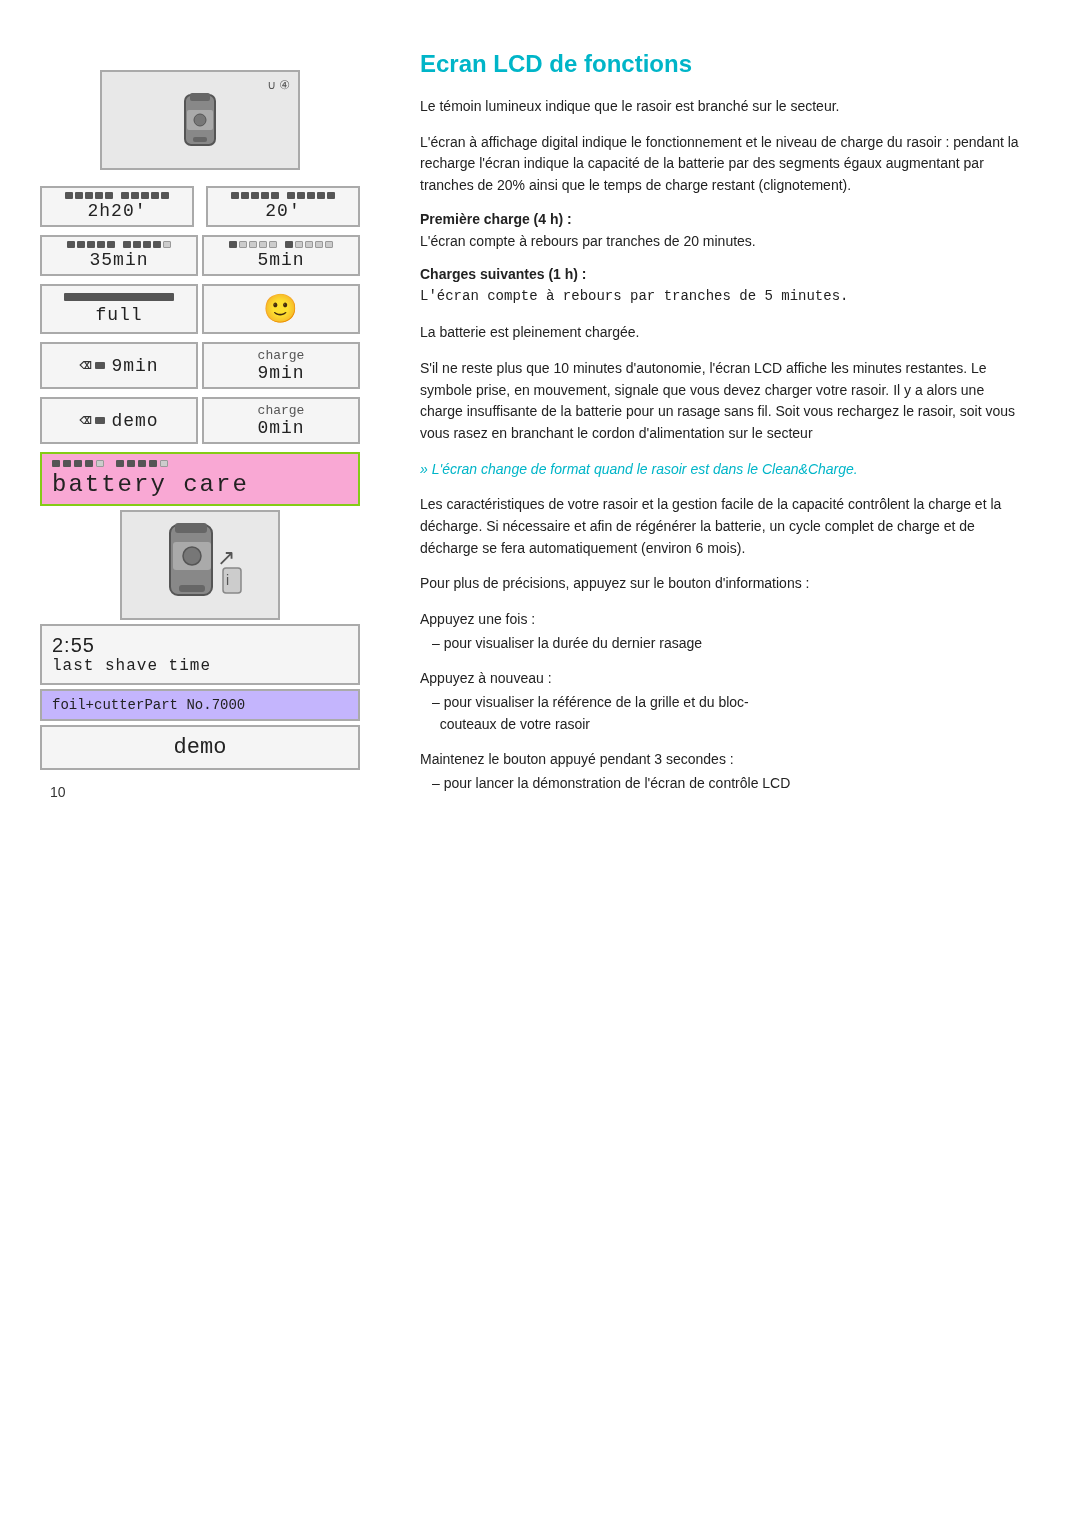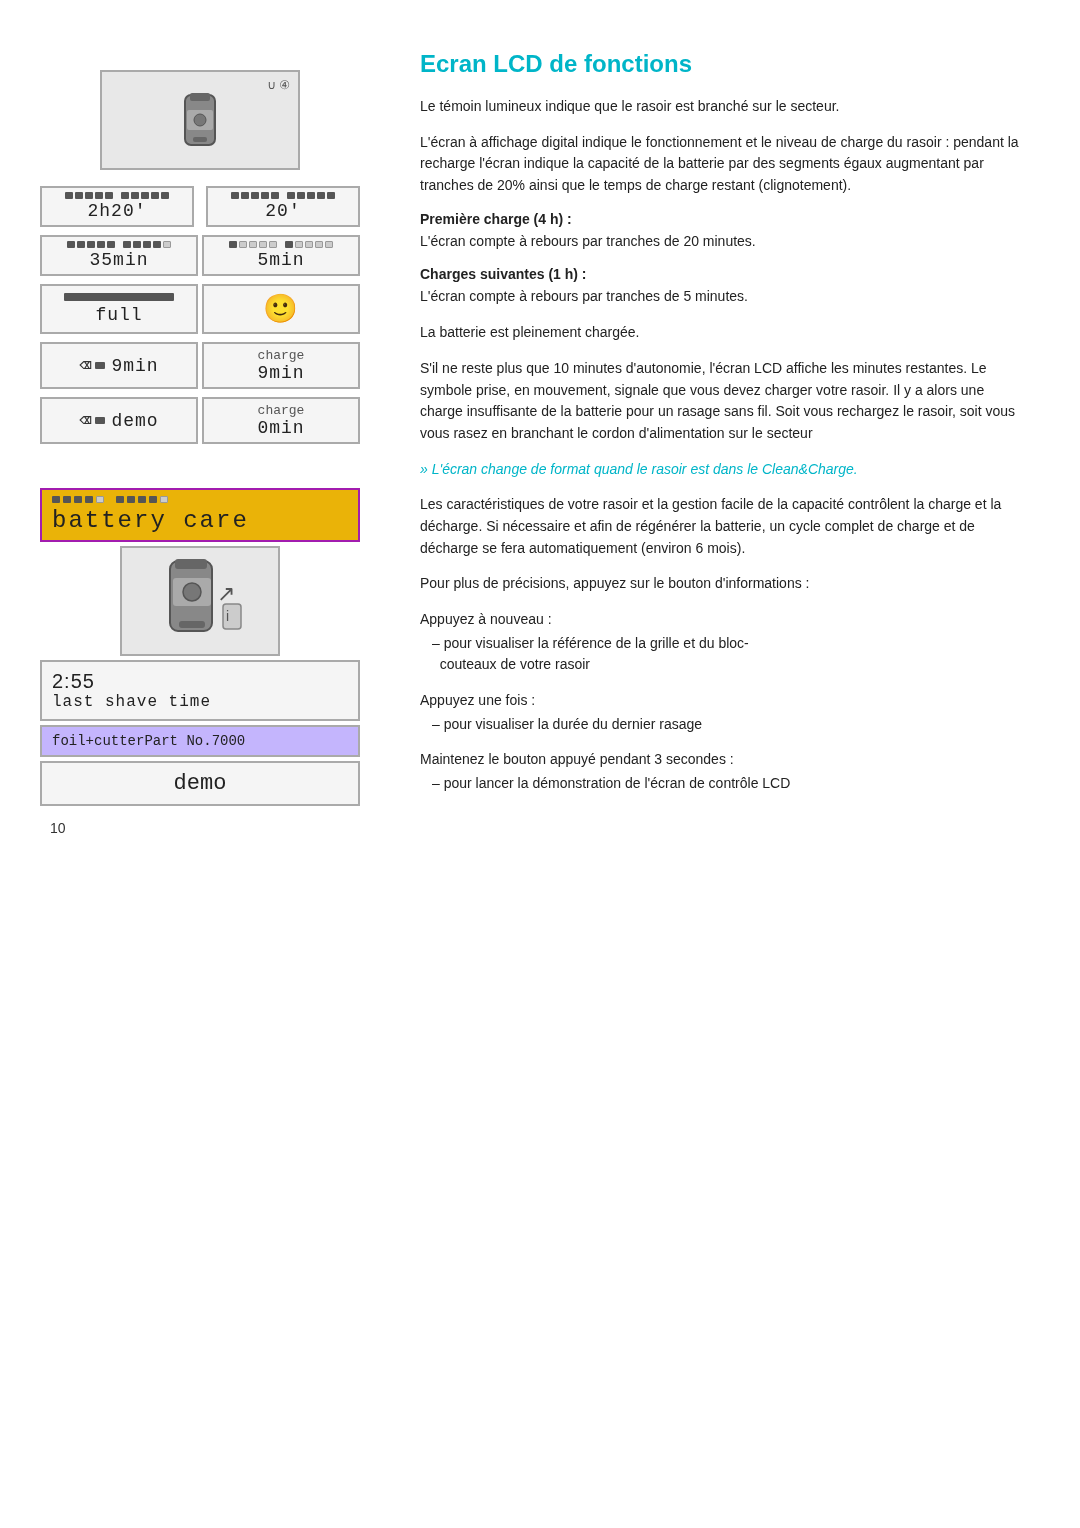--- a/index.html
+++ b/index.html
@@ -62,28 +62,27 @@
       font-size: 12px;
       color: #555;
     }
     .section-spacing {
       margin-bottom: 8px;
       width: 100%;
     }
     
     .battery-care-box {
       width: 100%;
-      border: 2px solid #a21caf;
-      background: #eab308;
+      border: 2px solid #84cc16;
+      background: #f9a8d4;
       padding: 6px 10px;
       margin-bottom: 4px;
       display: flex;
       flex-direction: column;
       align-items: flex-start;
-      margin-top: 36px;
     }
     .battery-care-dots {
       display: flex; flex-direction: row; gap: 3px; margin-bottom: 4px;
     }
     .battery-care-text {
       font-family: 'Courier New', monospace;
       font-size: 24px;
       letter-spacing: 2px;
       color: #222;
     }
@@ -394,42 +393,42 @@
     <p class="body-text">Le témoin lumineux indique que le rasoir est branché sur le secteur.</p>
     <p class="body-text">L'écran à affichage digital indique le fonctionnement et le niveau de charge du rasoir : pendant la recharge l'écran indique la capacité de la batterie par des segments égaux augmentant par tranches de 20% ainsi que le temps de charge restant (clignotement).</p>
 
     <div class="section-spacing-right">
       <span class="bold-label">Première charge (4 h) :</span>
       <p class="body-text" style="margin-bottom:0;">L'écran compte à rebours par tranches de 20 minutes.</p>
     </div>
 
     <div class="section-spacing-right">
       <span class="bold-label">Charges suivantes (1 h) :</span>
-      <p class="body-text" style="margin-bottom:0;">L'écran compte à rebours par tranches de 5 minutes.</p>
+      <p class="body-text" style="margin-bottom:0;font-family:Liberation Mono, monospace;">L'écran compte à rebours par tranches de 5 minutes.</p>
     </div>
 
     <p class="body-text">La batterie est pleinement chargée.</p>
 
     <p class="body-text">S'il ne reste plus que 10 minutes d'autonomie, l'écran LCD affiche les minutes restantes. Le symbole prise, en mouvement, signale que vous devez charger votre rasoir. Il y a alors une charge insuffisante de la batterie pour un rasage sans fil. Soit vous rechargez le rasoir, soit vous vous rasez en branchant le cordon d'alimentation sur le secteur</p>
 
     <p class="body-text" style="color:#00b5c8; font-style:italic;">» L'écran change de format quand le rasoir est dans le Clean&amp;Charge.</p>
 
     <p class="body-text">Les caractéristiques de votre rasoir et la gestion facile de la capacité contrôlent la charge et la décharge. Si nécessaire et afin de régénérer la batterie, un cycle complet de charge et de décharge se fera automatiquement (environ 6 mois).</p>
 
     <p class="body-text">Pour plus de précisions, appuyez sur le bouton d'informations :</p>
+
+    <div class="section-spacing-right">
+      <p class="body-text" style="margin-bottom:2px;">Appuyez une fois :</p>
+      <p class="indent-text">– pour visualiser la durée du dernier rasage</p>
+    </div>
 
     <div class="section-spacing-right">
       <p class="body-text" style="margin-bottom:2px;">Appuyez à nouveau :</p>
       <p class="indent-text">– pour visualiser la référence de la grille et du bloc-<br>&nbsp;&nbsp;couteaux de votre rasoir</p>
     </div>
 
     <div class="section-spacing-right">
-      <p class="body-text" style="margin-bottom:2px;">Appuyez une fois :</p>
-      <p class="indent-text">– pour visualiser la durée du dernier rasage</p>
-    </div>
-
-    <div class="section-spacing-right">
       <p class="body-text" style="margin-bottom:2px;">Maintenez le bouton appuyé pendant 3 secondes :</p>
       <p class="indent-text">– pour lancer la démonstration de l'écran de contrôle LCD</p>
     </div>
 
   </div>
 </div>
 
 </body></html>

